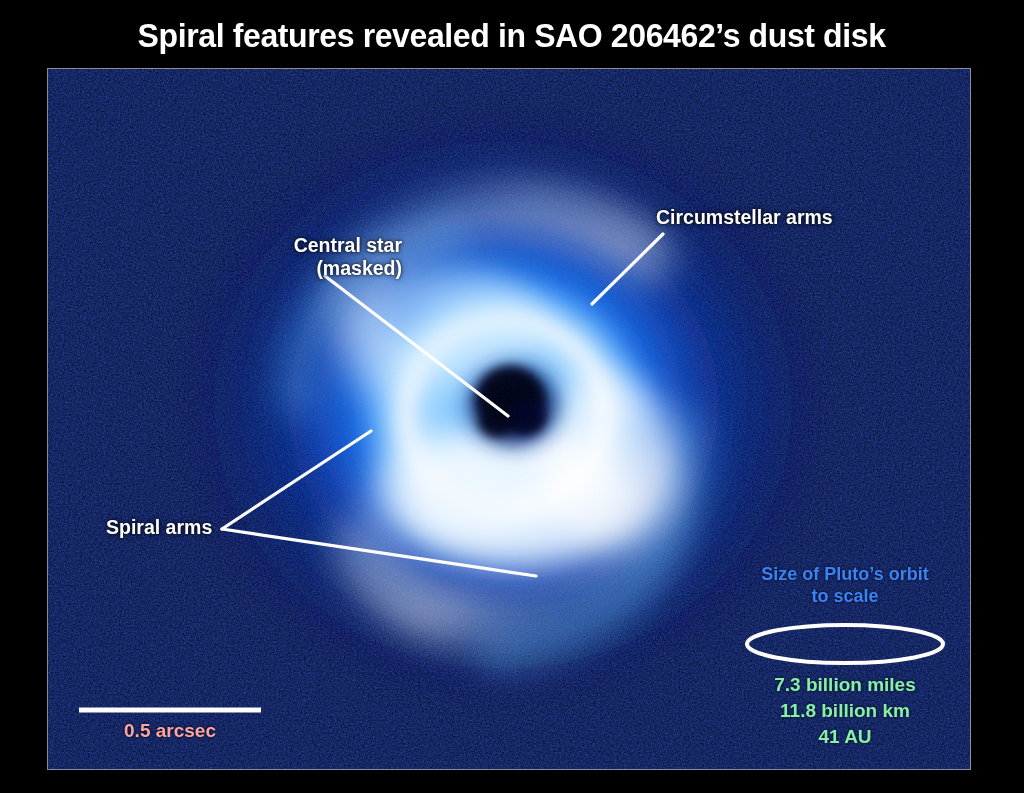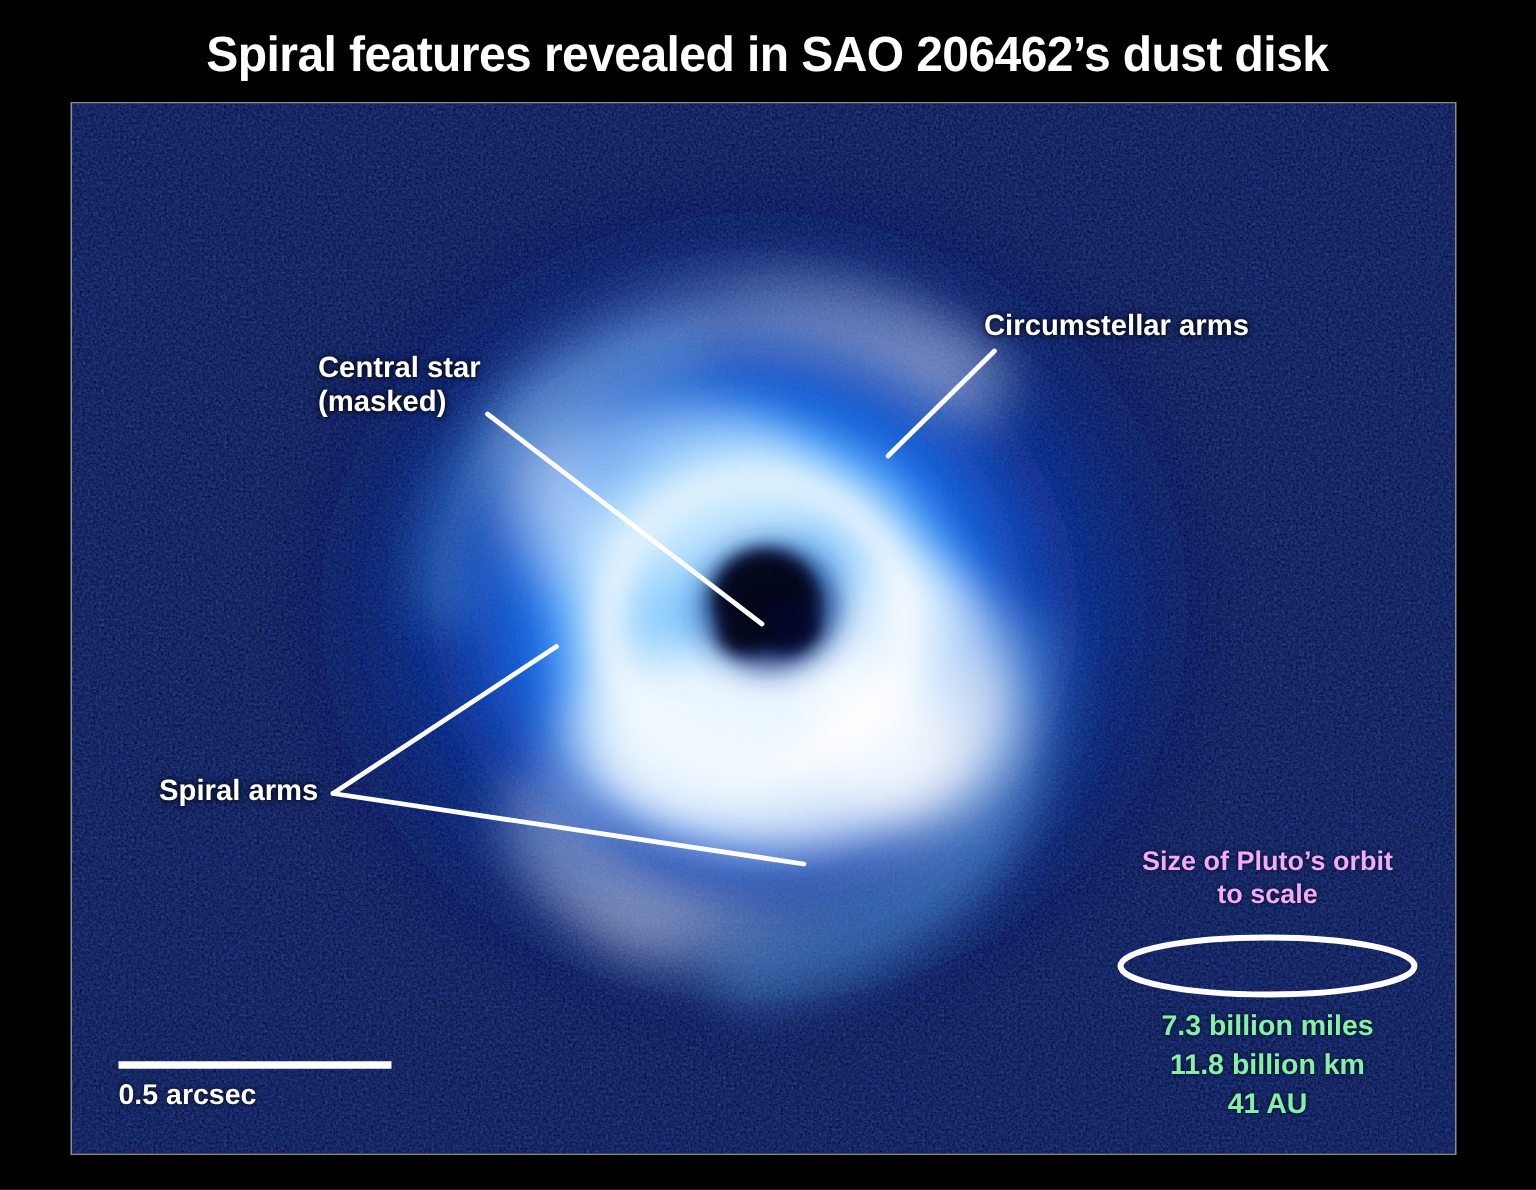--- a/index.html
+++ b/index.html
@@ -83,31 +83,31 @@
     position: absolute;
     color: #ffffff;
     font-size: 19.5px;
     font-weight: bold;
     line-height: 23px;
     white-space: nowrap;
     text-shadow: 0 0 3px rgba(0,0,0,0.85), 0 0 6px rgba(0,0,0,0.6);
   }
   .anno.center { text-align: center; }
 
-  #anno-central-star { left: 212px; top: 234px; width: 190px; text-align: left; }
+  #anno-central-star { left: 212px; top: 234px; width: 190px; text-align: right; }
   #anno-circumstellar { left: 656px; top: 206px; }
   #anno-spiral-arms { left: 106px; top: 516px; }
 
   #pluto-caption {
     position: absolute;
     left: 735px;
     top: 563px;
     width: 220px;
     text-align: center;
-    color: #f0abfc;
+    color: #3b82f6;
     font-size: 18px;
     font-weight: bold;
     line-height: 22px;
     text-shadow: 0 0 3px rgba(0,0,0,0.85);
   }
   #pluto-figures {
     position: absolute;
     left: 735px;
     top: 672px;
     width: 220px;
@@ -116,22 +116,22 @@
     font-size: 19px;
     font-weight: bold;
     line-height: 26px;
     text-shadow: 0 0 3px rgba(0,0,0,0.85);
   }
   #scalebar-label {
     position: absolute;
     left: 79px;
     top: 720px;
     width: 182px;
-    text-align: left;
-    color: #ffffff;
+    text-align: center;
+    color: #fca5a5;
     font-size: 19px;
     font-weight: bold;
     text-shadow: 0 0 3px rgba(0,0,0,0.85);
   }
 </style>
 </head>
 <body>
 
 <div id="poster">
 

